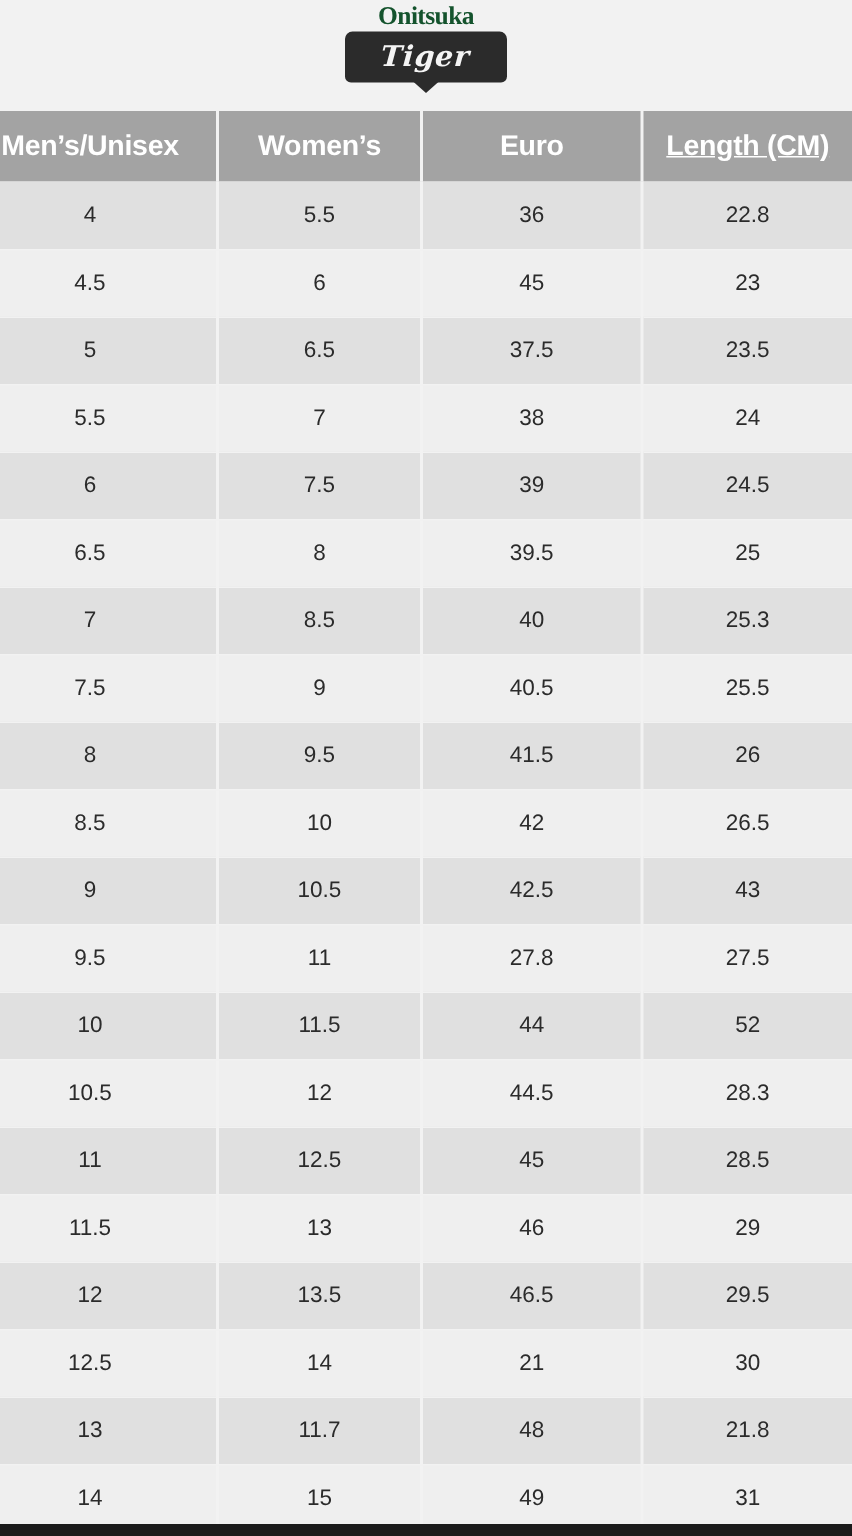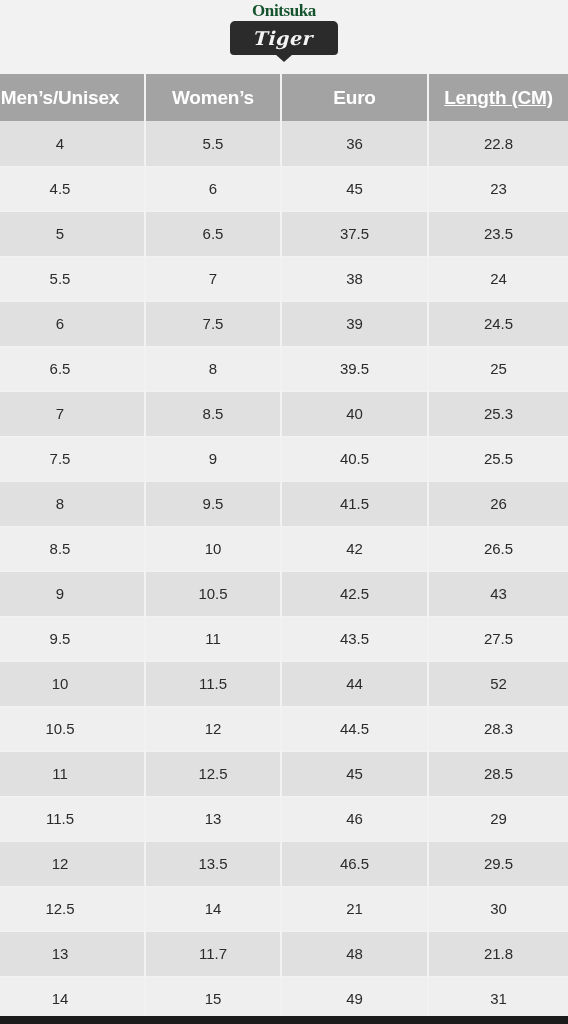--- a/index.html
+++ b/index.html
@@ -229,21 +229,21 @@
           </tr>
           <tr class="odd">
             <td>9</td>
             <td>10.5</td>
             <td>42.5</td>
             <td>43</td>
           </tr>
           <tr class="even">
             <td>9.5</td>
             <td>11</td>
-            <td>43.5</td>
+            <td>27.8</td>
             <td>27.5</td>
           </tr>
           <tr class="odd">
             <td>10</td>
             <td>11.5</td>
             <td>44</td>
             <td>52</td>
           </tr>
           <tr class="even">
             <td>10.5</td>

